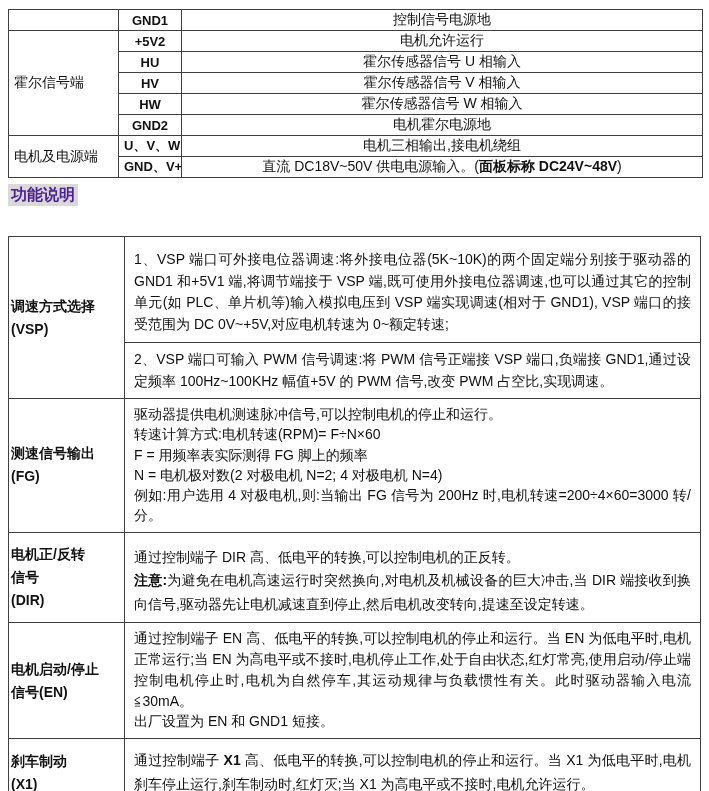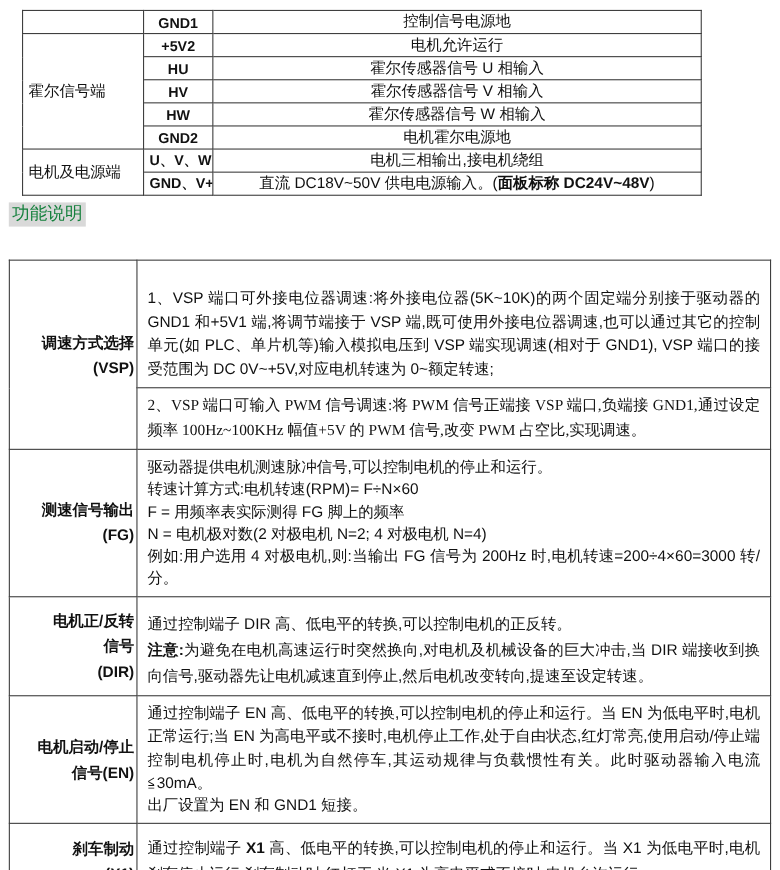--- a/index.html
+++ b/index.html
@@ -9,51 +9,51 @@
     background: #ffffff; color: #111111;
     font-family: "Liberation Sans", "Liberation Serif", serif;
     font-size: 14px;
   }
   .page { position: relative; width: 709px; height: 791px; overflow: hidden; background: #fff; }
 
   table { border-collapse: collapse; }
   td { border: 1px solid #3f3f3f; }
 
   
-  .t1 { margin: 9px 0 0 20px; width: 618px; table-layout: fixed; }
+  .t1 { margin: 9px 0 0 8px; width: 695px; table-layout: fixed; }
   .t1 td { height: 21px; padding: 0 5px; overflow: hidden; white-space: nowrap; }
   .t1 .grp { text-align: left; font-family: "Liberation Serif", serif; }
   .t1 .pin {
     text-align: center; font-weight: bold; font-size: 13px;
     font-family: "Liberation Sans", sans-serif;
   }
   .t1 .desc { text-align: center; }
 
   
   .heading-wrap { margin: 6px 0 0 8px; height: 24px; }
   .heading {
-    display: inline-block; background: #d9d9d9; color: #15803d;
-    font-weight: normal; font-size: 16px; line-height: 22px;
+    display: inline-block; background: #d9d9d9; color: #4c1d95;
+    font-weight: bold; font-size: 16px; line-height: 22px;
     padding: 0 3px; font-family: "Liberation Sans", sans-serif;
   }
 
   
   .t2 { margin: 28px 0 0 8px; width: 693px; table-layout: fixed; }
   .t2 .lbl {
-    vertical-align: middle; text-align: right;
+    vertical-align: middle; text-align: left;
     font-weight: bold; line-height: 23px; padding: 4px 2px;
     font-family: "Liberation Sans", sans-serif;
   }
   .t2 .cnt {
     vertical-align: top; text-align: justify;
     padding: 6px 9px; line-height: 21.5px;
   }
   .t2 p { margin: 0; }
-  .r-vsp1 .cnt { height: 106px; padding-top: 23px; margin-left: 48px; }
-  .r-vsp2 .cnt { height: 50px;  padding-top: 6px; font-family: Liberation Serif, serif; }
+  .r-vsp1 .cnt { height: 106px; padding-top: 12px; margin-left: 48px; }
+  .r-vsp2 .cnt { height: 50px;  padding-top: 6px; }
   .r-fg  .cnt { height: 121px; line-height: 20.3px; padding-top: 5px; }
   .r-dir .cnt { height: 84px;  line-height: 23.5px; padding-top: 13px; margin-left: 35px; }
   .r-en  .cnt { height: 105px; line-height: 20.8px; padding-top: 5px; margin-top: 30px; }
   .r-x1  .cnt { height: 69px;  line-height: 24px;  padding-top: 9px; }
   b { font-weight: bold; }
 </style>
 </head>
 <body>
 
 <div class="page">

